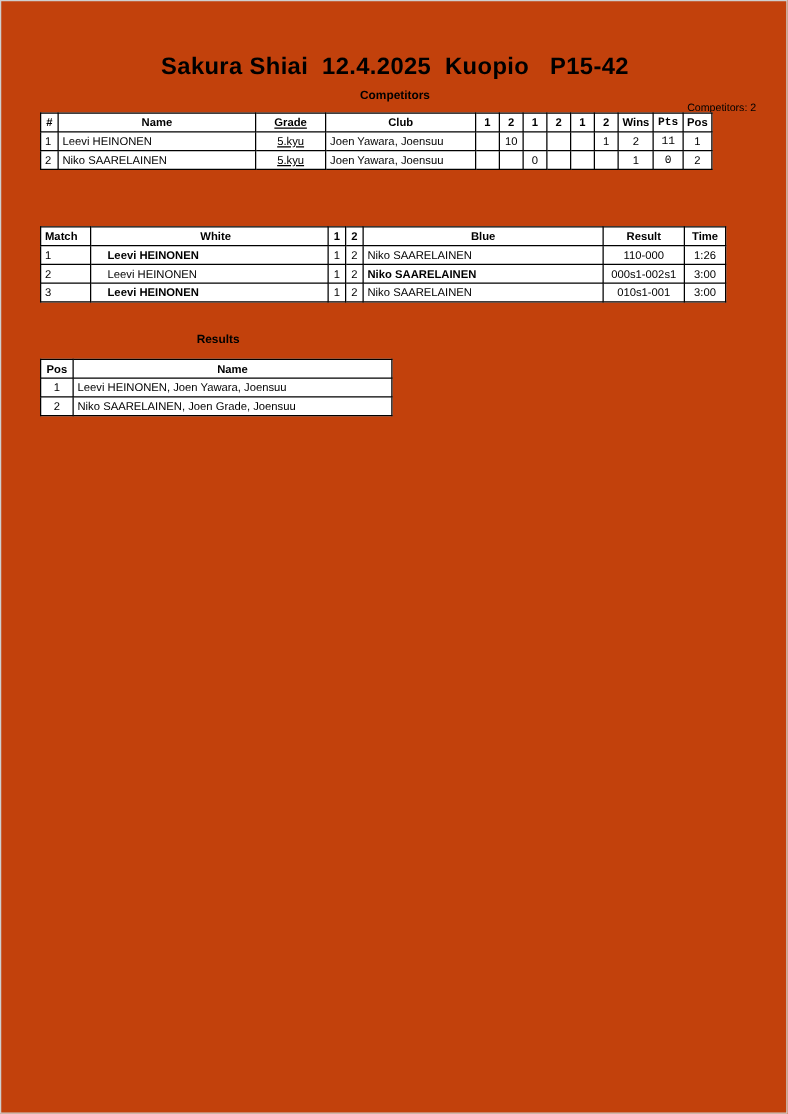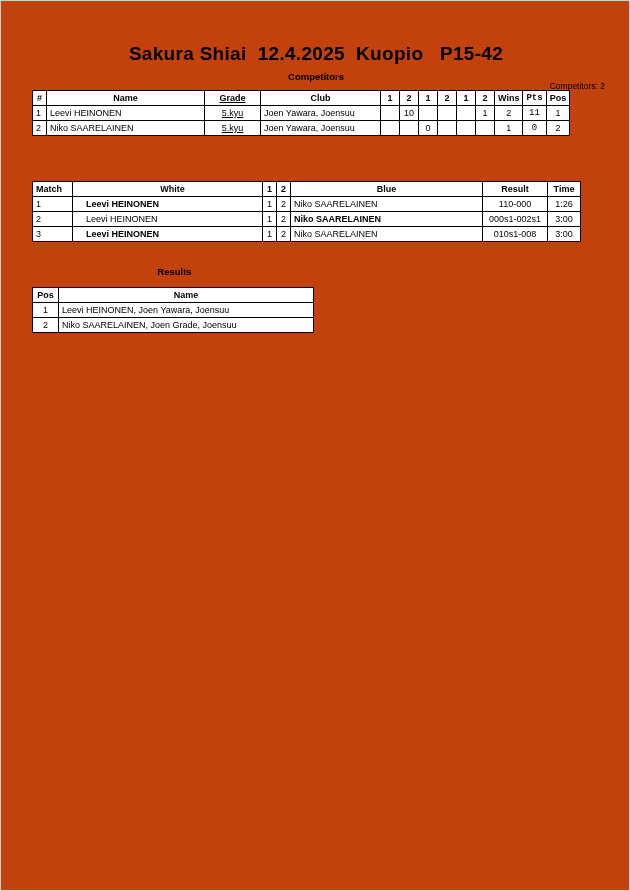--- a/index.html
+++ b/index.html
@@ -210,21 +210,21 @@
         <td class="m-blue bold">Niko SAARELAINEN</td>
         <td class="m-result">000s1-002s1</td>
         <td class="m-time">3:00</td>
       </tr>
       <tr>
         <td class="m-match">3</td>
         <td class="m-white bold">Leevi HEINONEN</td>
         <td class="m-sc">1</td>
         <td class="m-sc">2</td>
         <td class="m-blue">Niko SAARELAINEN</td>
-        <td class="m-result">010s1-008</td>
+        <td class="m-result">010s1-001</td>
         <td class="m-time">3:00</td>
       </tr>
     </tbody>
   </table>
 
   <div class="section-label results" style="width:285px; left:31px;">Results</div>
 
   <table class="grid" id="results-table">
     <thead>
       <tr>

